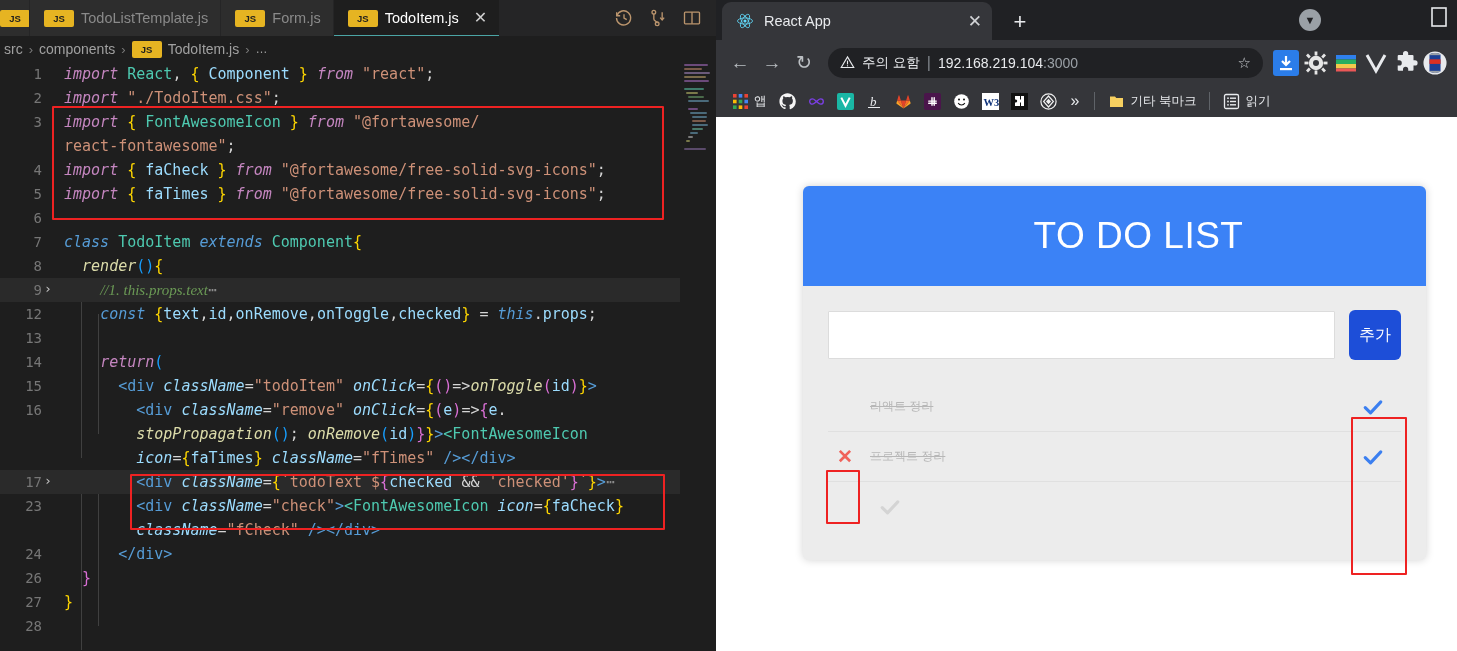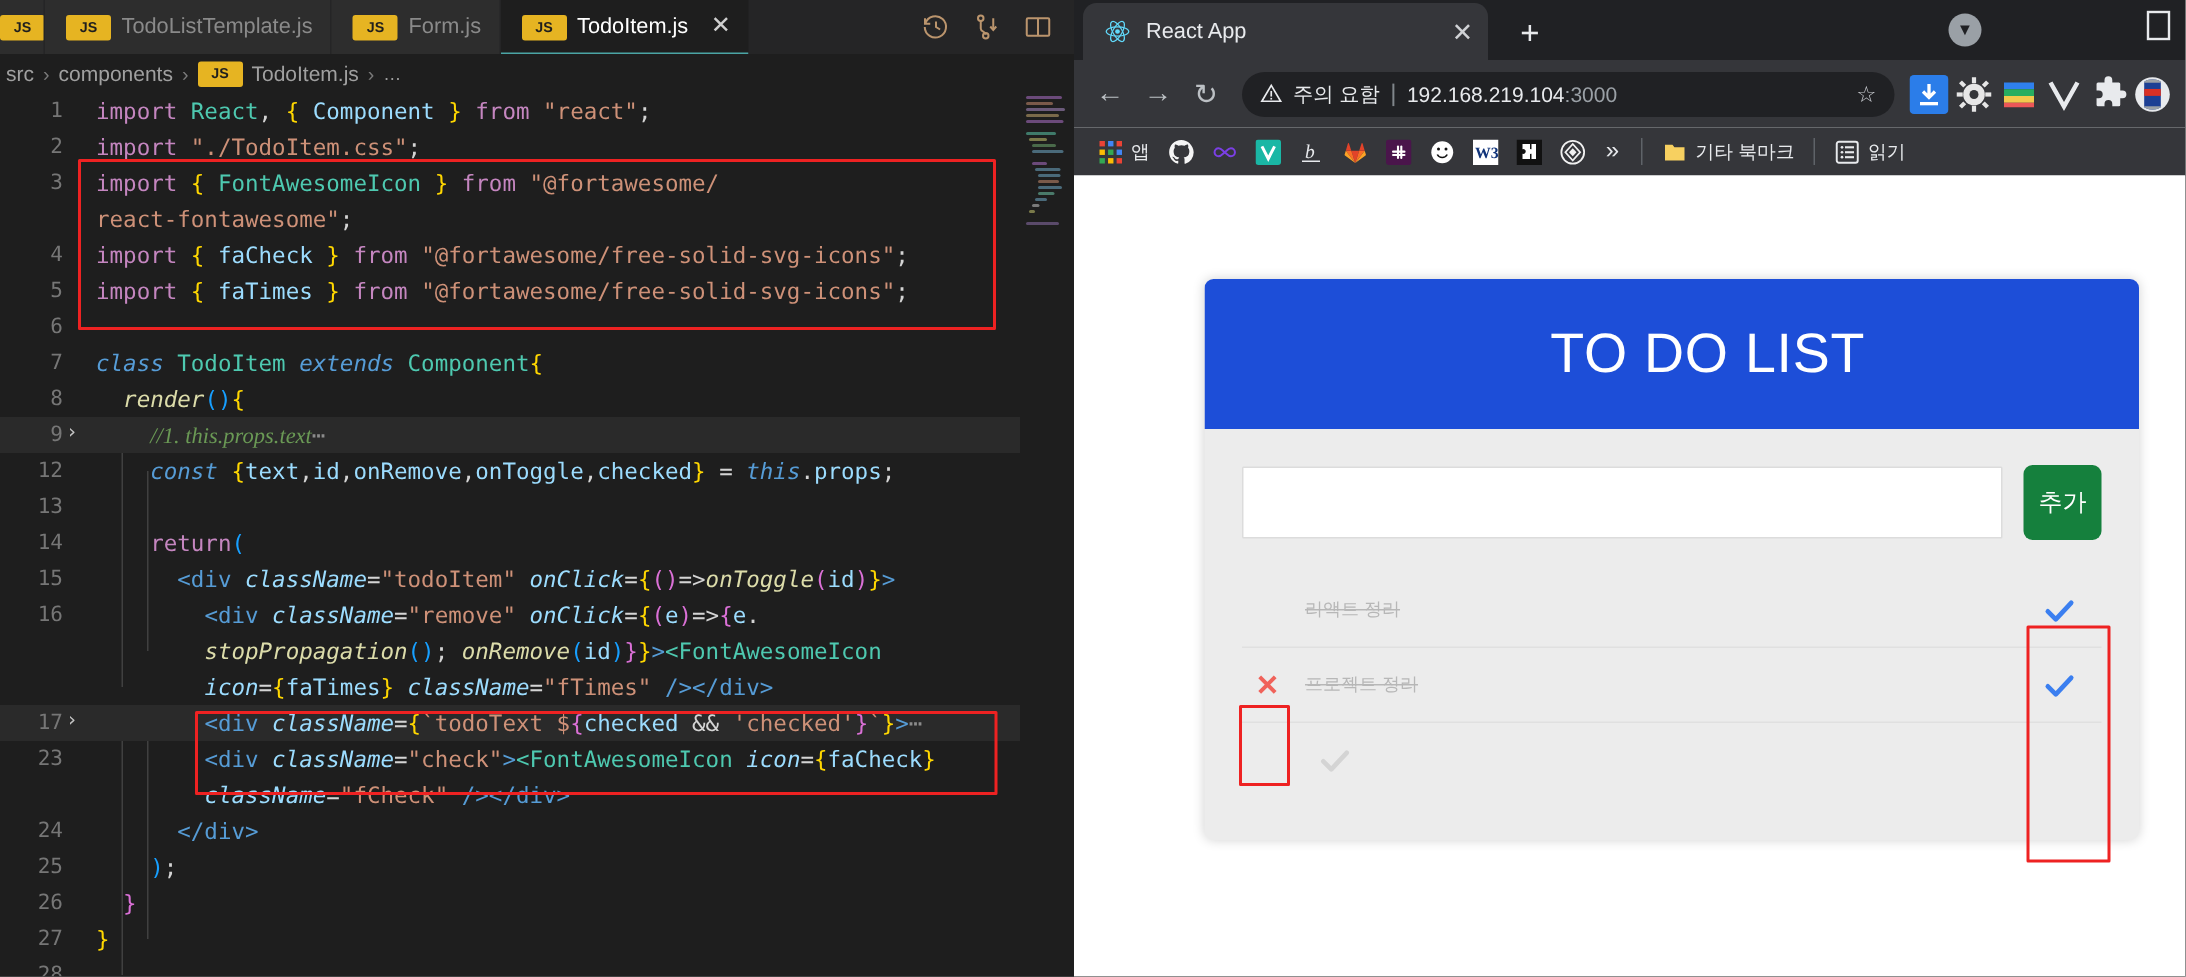--- a/index.html
+++ b/index.html
@@ -69,21 +69,21 @@
     position: absolute; left: 0; top: 0; width: 42px; text-align: right;
     color: #767676; font-size: 14px; font-family: "DejaVu Sans Mono", monospace;
   }
   .fold {
     position: absolute; left: 44px; top: -1px; width: 12px;
     color: #c5c5c5; font-size: 13px;
   }
   .ctext { position: absolute; left: 64px; top: 0; }
 
   
-  .kw   { color: #c586c0; }      
+  .kw   { color: #c586c0; font-style: italic; }      
   .kw2  { color: #569cd6; font-style: italic; }      
   .cls  { color: #4ec9b0; }                          
   .var  { color: #9cdcfe; }                          
   .str  { color: #ce9178; }                          
   .brc  { color: #ffd700; }                          
   .brc2 { color: #da70d6; }                          
   .brc3 { color: #179fff; }                          
   .fn   { color: #dcdcaa; font-style: italic; }                          
   .cmt  { color: #6a9955; font-style: italic; font-family: Liberation Serif, serif; }      
   .tag  { color: #569cd6; }                          
@@ -183,36 +183,36 @@
   }
 
   
   #todo-app {
     position: absolute; left: 87px; top: 69px; width: 623px;
     border-radius: 6px; overflow: hidden;
     box-shadow: 0 0 8px rgba(0,0,0,0.18);
     background: #ececec;
   }
   #todo-header {
-    height: 100px; background: #1d4ed8;
+    height: 100px; background: #3b82f6;
     display: flex; align-items: center; justify-content: center;
     color: #ffffff; font-size: 37px; letter-spacing: 0.5px; padding-left: 48px;
   }
   #todo-form {
     padding: 24px 25px 22px 25px; display: flex; align-items: center; gap: 14px;
     background: #ececec;
   }
   #todo-input {
     flex: 1 1 auto; height: 48px; background: #ffffff;
     border: 1px solid #dcdcdc; outline: none; font-size: 15px;
     padding: 0 12px; color: #222; border-radius: 1px;
     font-family: "Liberation Sans", sans-serif;
   }
   #todo-add {
-    width: 52px; height: 50px; background: #15803d; color: #fff;
+    width: 52px; height: 50px; background: #1d4ed8; color: #fff;
     border: none; border-radius: 6px; font-size: 16px; cursor: pointer;
     font-family: "Liberation Sans", sans-serif;
   }
   #todo-list { padding: 0 25px 28px 25px; background: #ececec; }
   .todo-item {
     position: relative; height: 50px; display: flex; align-items: center;
     border-bottom: 1px solid #e0e0e0;
   }
   .todo-item:last-child { border-bottom: none; }
   .td-remove {
@@ -376,24 +376,20 @@
         <div class="cl h2">
           <span class="lnum">23</span>
           <span class="ctext">        <span class="tag">&lt;div</span> <span class="attr">className</span><span class="plain">=</span><span class="str">"check"</span><span class="tag">&gt;</span><span class="comp">&lt;FontAwesomeIcon</span> <span class="attr">icon</span><span class="plain">=</span><span class="brc">{</span><span class="var">faCheck</span><span class="brc">}</span><br>        <span class="attr">className</span><span class="plain">=</span><span class="str">"fCheck"</span> <span class="tag">/&gt;&lt;/div&gt;</span></span>
         </div>
 
         <div class="cl">
           <span class="lnum">24</span>
           <span class="ctext">      <span class="tag">&lt;/div&gt;</span></span>
         </div>
 
-        <div class="cl">
-          <span class="lnum">25</span>
-          <span class="ctext">    <span class="brc3">)</span><span class="plain">;</span></span>
-        </div>
 
         <div class="cl">
           <span class="lnum">26</span>
           <span class="ctext">  <span class="brc2">}</span></span>
         </div>
 
         <div class="cl">
           <span class="lnum">27</span>
           <span class="ctext"><span class="brc">}</span></span>
         </div>

